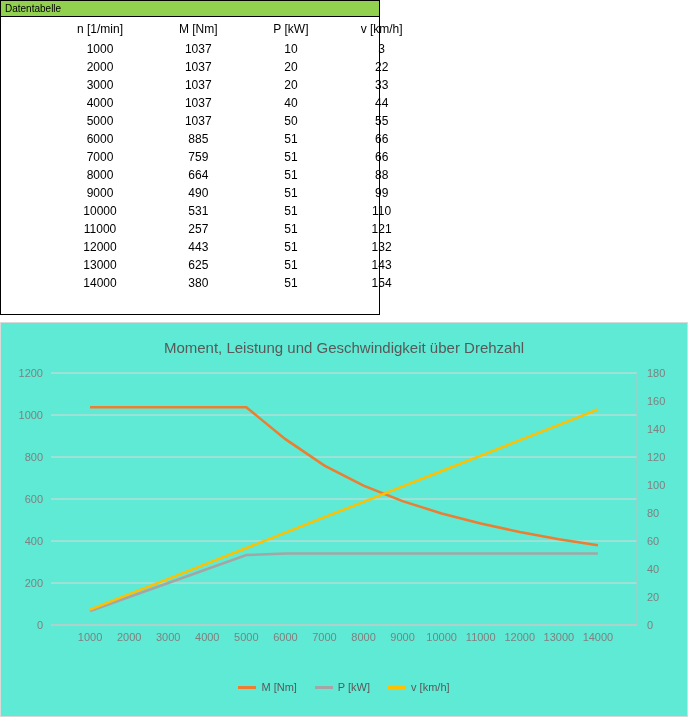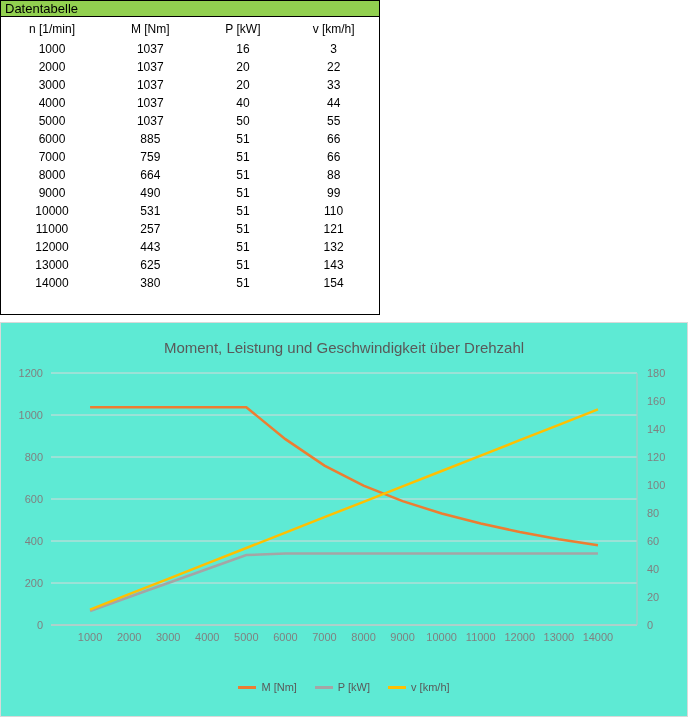--- a/index.html
+++ b/index.html
@@ -22,31 +22,32 @@
     top: 0;
     width: 380px;
     height: 315px;
     border: 1px solid #000000;
     box-sizing: border-box;
     background: #ffffff;
   }
   #table-title {
     background: #92d050;
     color: #000000;
-    font-size: 13px;
+    font-size: 10px;
     line-height: 16px;
     height: 16px;
     padding-left: 4px;
     border-bottom: 1px solid #000000;
     box-sizing: border-box;
   }
   table.datatable {
     border-collapse: collapse;
     width: 100%;
     margin-top: 3px;
+    margin-left: 48px;
   }
   table.datatable th,
   table.datatable td {
     font-size: 12px;
     text-align: center;
     padding: 2px 0 2px 0;
     font-weight: normal;
     color: #000000;
   }
   table.datatable th {
@@ -145,21 +146,21 @@
         <th>n [1/min]</th>
         <th>M [Nm]</th>
         <th>P [kW]</th>
         <th>v [km/h]</th>
       </tr>
     </thead>
     <tbody id="table-body">
         <tr>
           <td>1000</td>
           <td>1037</td>
-          <td>16</td>
+          <td>10</td>
           <td>3</td>
         </tr>
         <tr>
           <td>2000</td>
           <td>1037</td>
           <td>20</td>
           <td>22</td>
         </tr>
         <tr>
           <td>3000</td>

